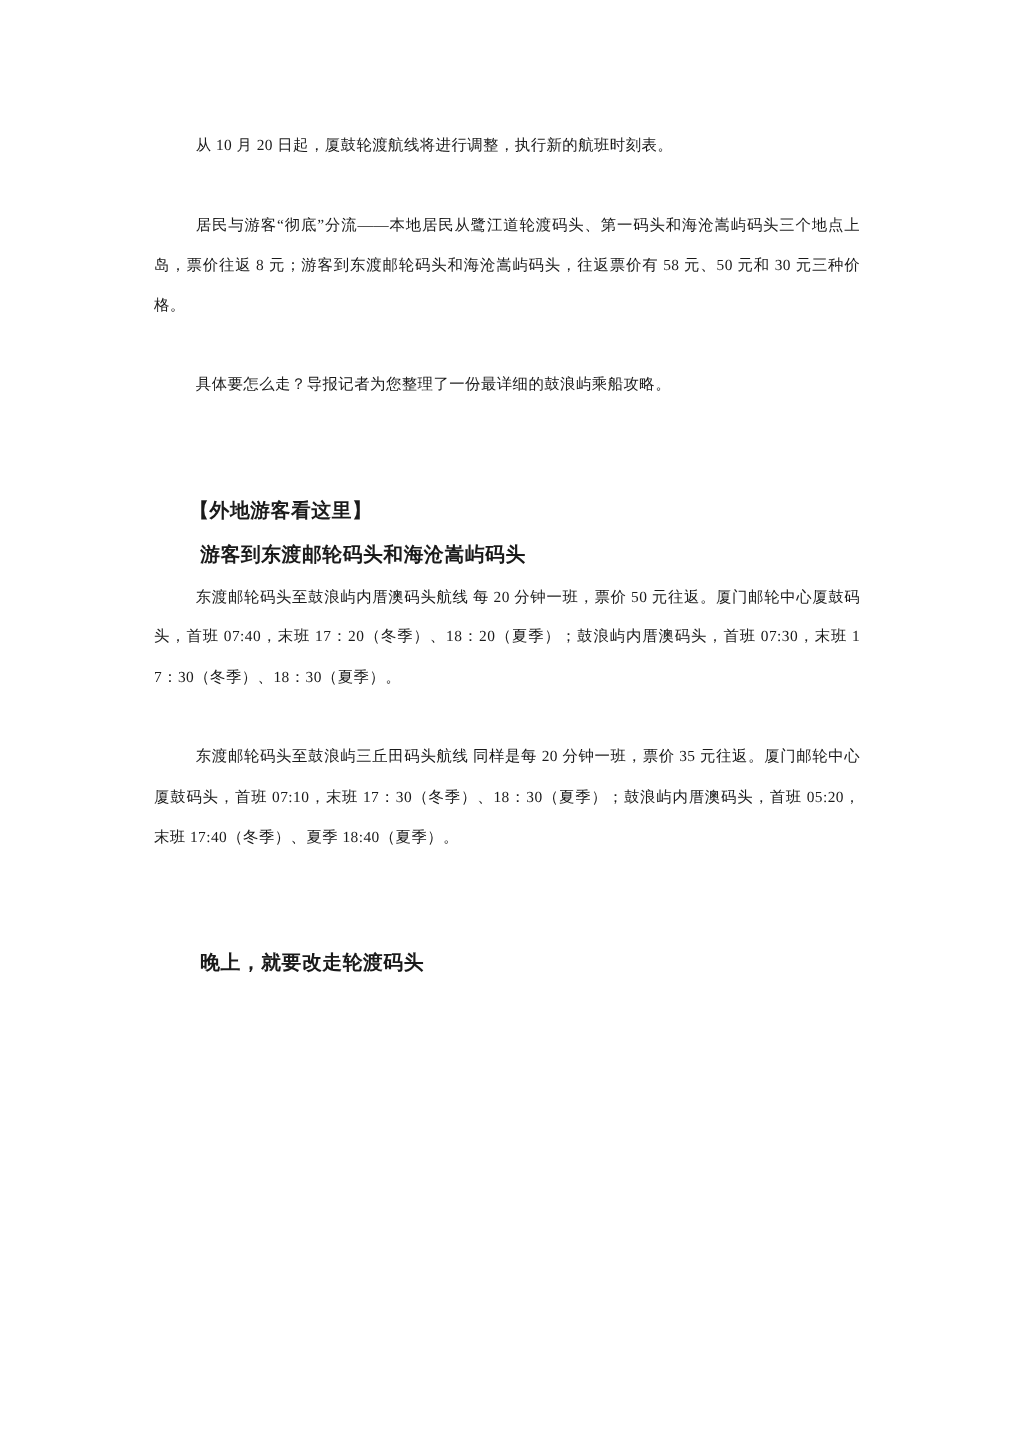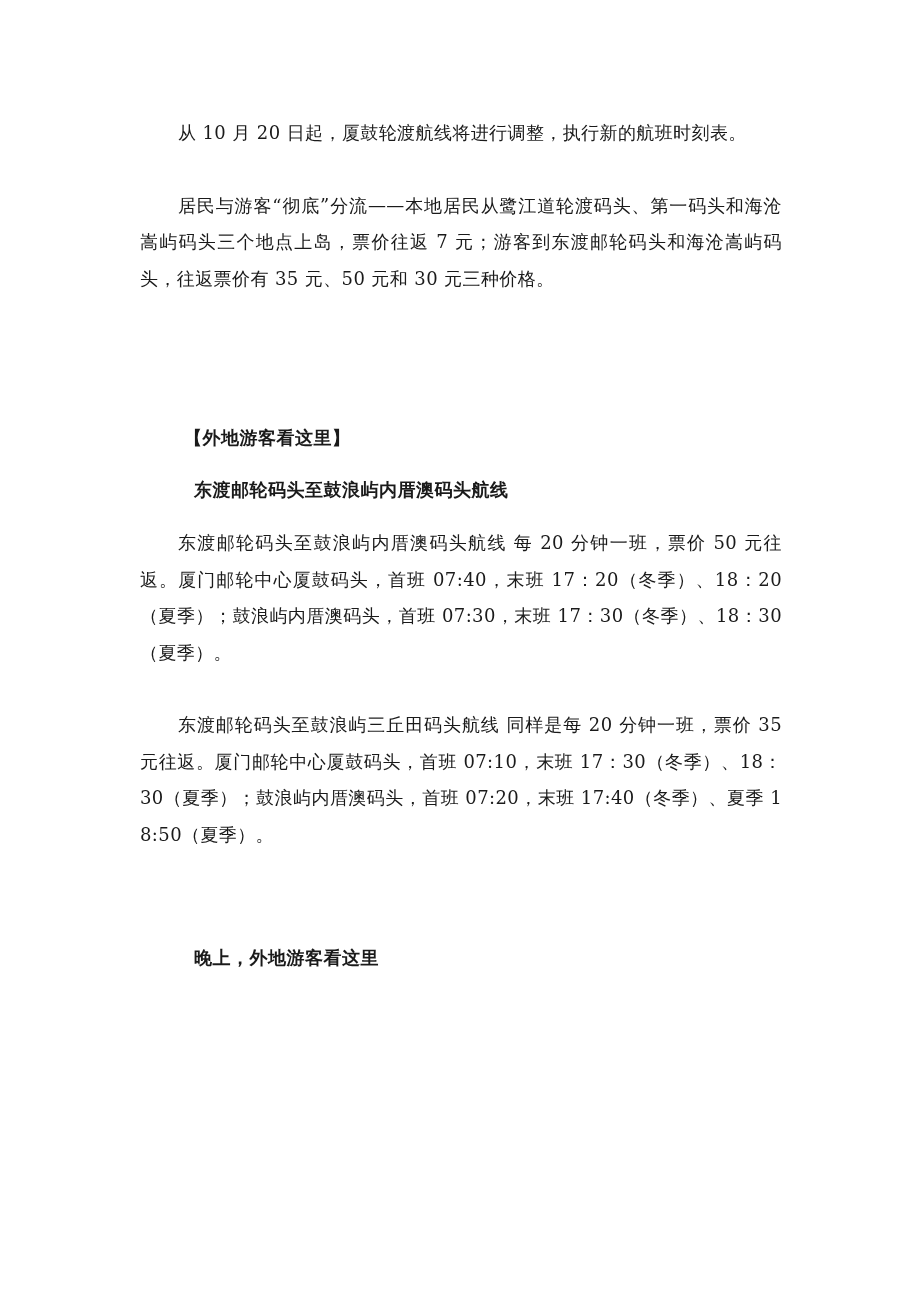--- a/index.html
+++ b/index.html
@@ -15,56 +15,58 @@
     font-family: "DejaVu Serif", "Liberation Serif", serif;
     color: #1a1a1a;
   }
   .page {
     position: absolute;
     left: 140px;
     top: 115px;
     width: 642px;
   }
   .para {
-    font-size: 18px;
+    font-size: 14px;
     line-height: 36.5px;
     margin: 0;
     text-indent: 38px;
     text-align: justify;
     text-justify: inter-character;
     word-break: break-all;
     letter-spacing: 0.4px;
+    font-family: Liberation Serif, serif;
   }
   .gap { height: 36px; }
   .heading {
     font-size: 18px;
     line-height: 36px;
     font-weight: bold;
-    margin: 16px;
+    margin: 4px;
     text-indent: 38px;
-    font-family: Liberation Mono, monospace;
+    font-family: Liberation Serif, serif;
     letter-spacing: 0.5px;
   }
   .heading.bracket {
     text-indent: 28px;
   }
 </style>
 </head>
 <body>
 
 <div class="page">
   <p class="para">从 10 月 20 日起，厦鼓轮渡航线将进行调整，执行新的航班时刻表。</p>
   <div class="gap"></div>
-  <p class="para">居民与游客“彻底”分流——本地居民从鹭江道轮渡码头、第一码头和海沧嵩屿码头三个地点上岛，票价往返 7 元；游客到东渡邮轮码头和海沧嵩屿码头，往返票价有 35 元、50 元和 30 元三种价格。</p>
+  <p class="para">居民与游客“彻底”分流——本地居民从鹭江道轮渡码头、第一码头和海沧嵩屿码头三个地点上岛，票价往返 8 元；游客到东渡邮轮码头和海沧嵩屿码头，往返票价有 58 元、50 元和 30 元三种价格。</p>
   <div class="gap"></div>
+  <p class="para">具体要怎么走？导报记者为您整理了一份最详细的鼓浪屿乘船攻略。</p>
   <div class="gap"></div>
   <div class="gap"></div>
 
   <p class="heading bracket">【外地游客看这里】</p>
-  <p class="heading">东渡邮轮码头至鼓浪屿内厝澳码头航线</p>
+  <p class="heading">游客到东渡邮轮码头和海沧嵩屿码头</p>
   <p class="para">东渡邮轮码头至鼓浪屿内厝澳码头航线 每 20 分钟一班，票价 50 元往返。厦门邮轮中心厦鼓码头，首班 07:40，末班 17：20（冬季）、18：20（夏季）；鼓浪屿内厝澳码头，首班 07:30，末班 17：30（冬季）、18：30（夏季）。</p>
   <div class="gap"></div>
-  <p class="para">东渡邮轮码头至鼓浪屿三丘田码头航线 同样是每 20 分钟一班，票价 35 元往返。厦门邮轮中心厦鼓码头，首班 07:10，末班 17：30（冬季）、18：30（夏季）；鼓浪屿内厝澳码头，首班 07:20，末班 17:40（冬季）、夏季 18:50（夏季）。</p>
+  <p class="para">东渡邮轮码头至鼓浪屿三丘田码头航线 同样是每 20 分钟一班，票价 35 元往返。厦门邮轮中心厦鼓码头，首班 07:10，末班 17：30（冬季）、18：30（夏季）；鼓浪屿内厝澳码头，首班 05:20，末班 17:40（冬季）、夏季 18:40（夏季）。</p>
   <div class="gap"></div>
   <div class="gap"></div>
 
-  <p class="heading">晚上，外地游客看这里</p>
+  <p class="heading">晚上，就要改走轮渡码头</p>
 </div>
 
 </body></html>

